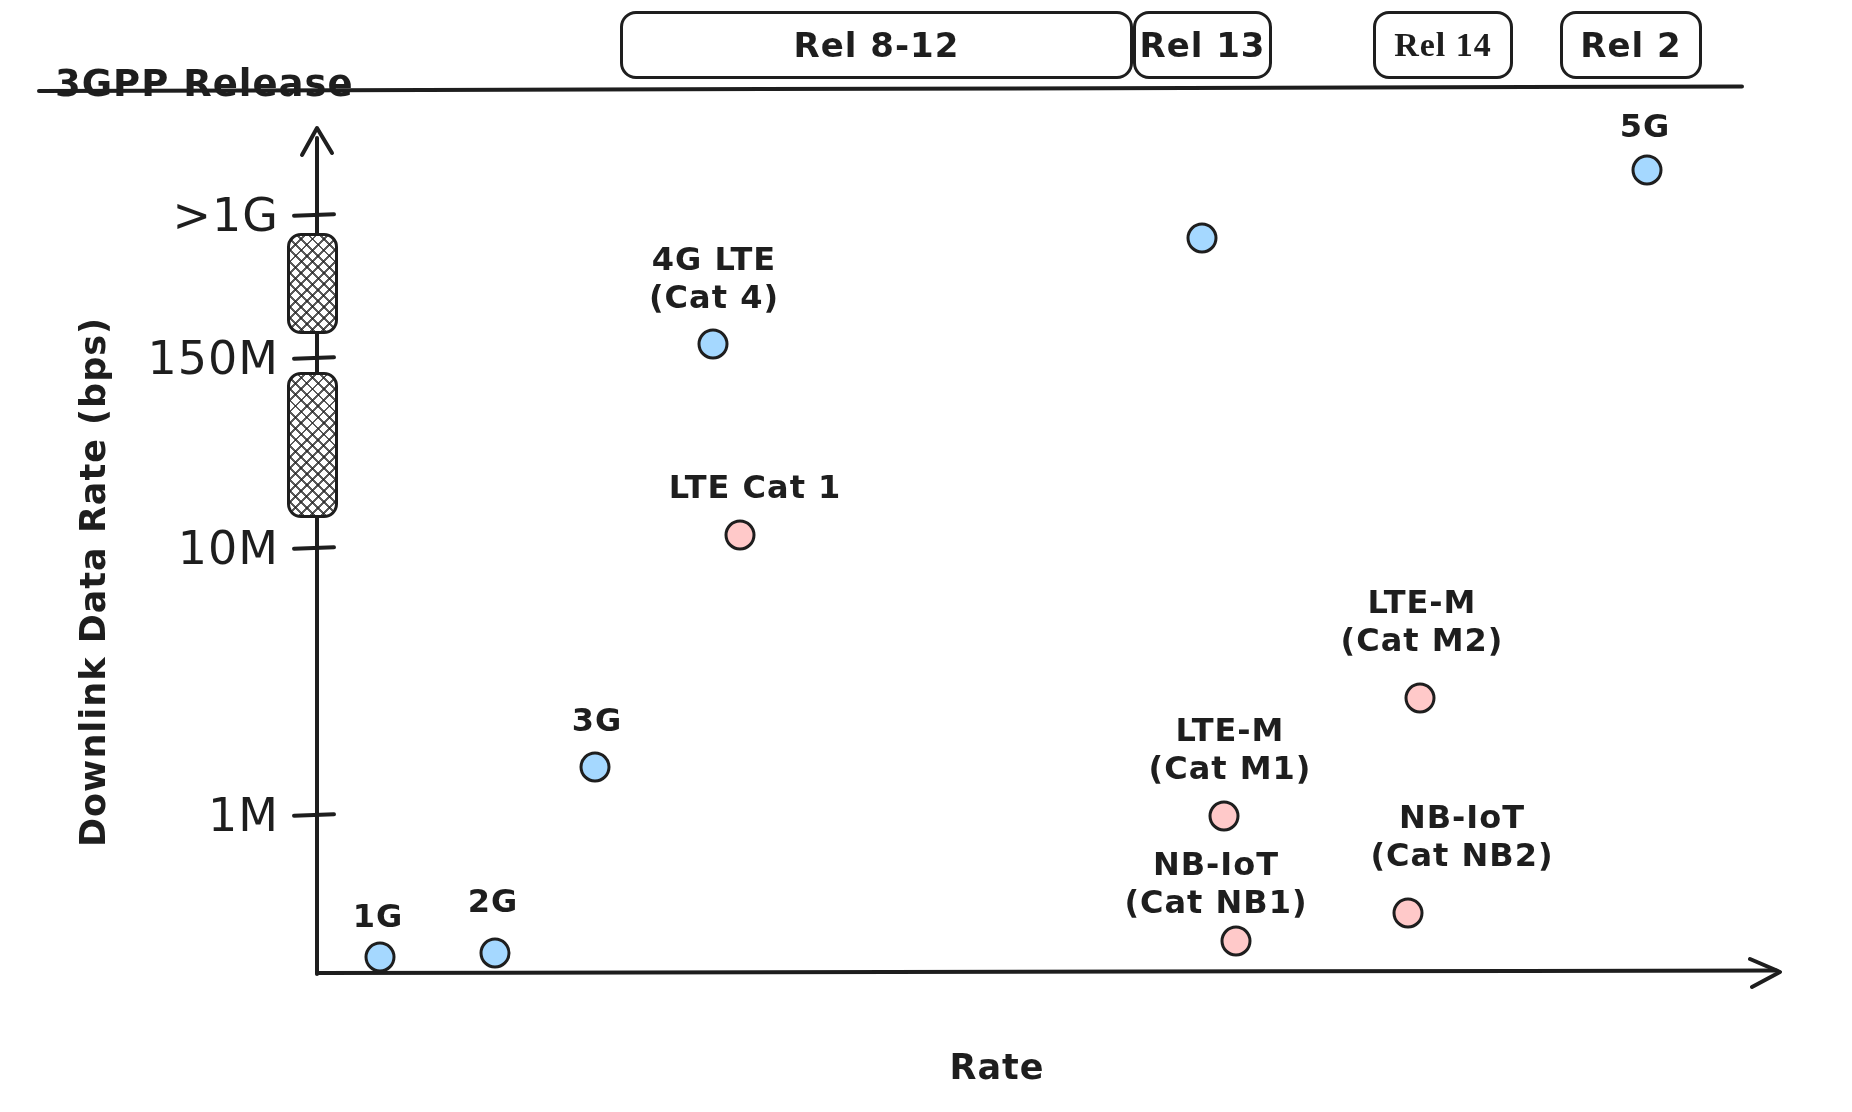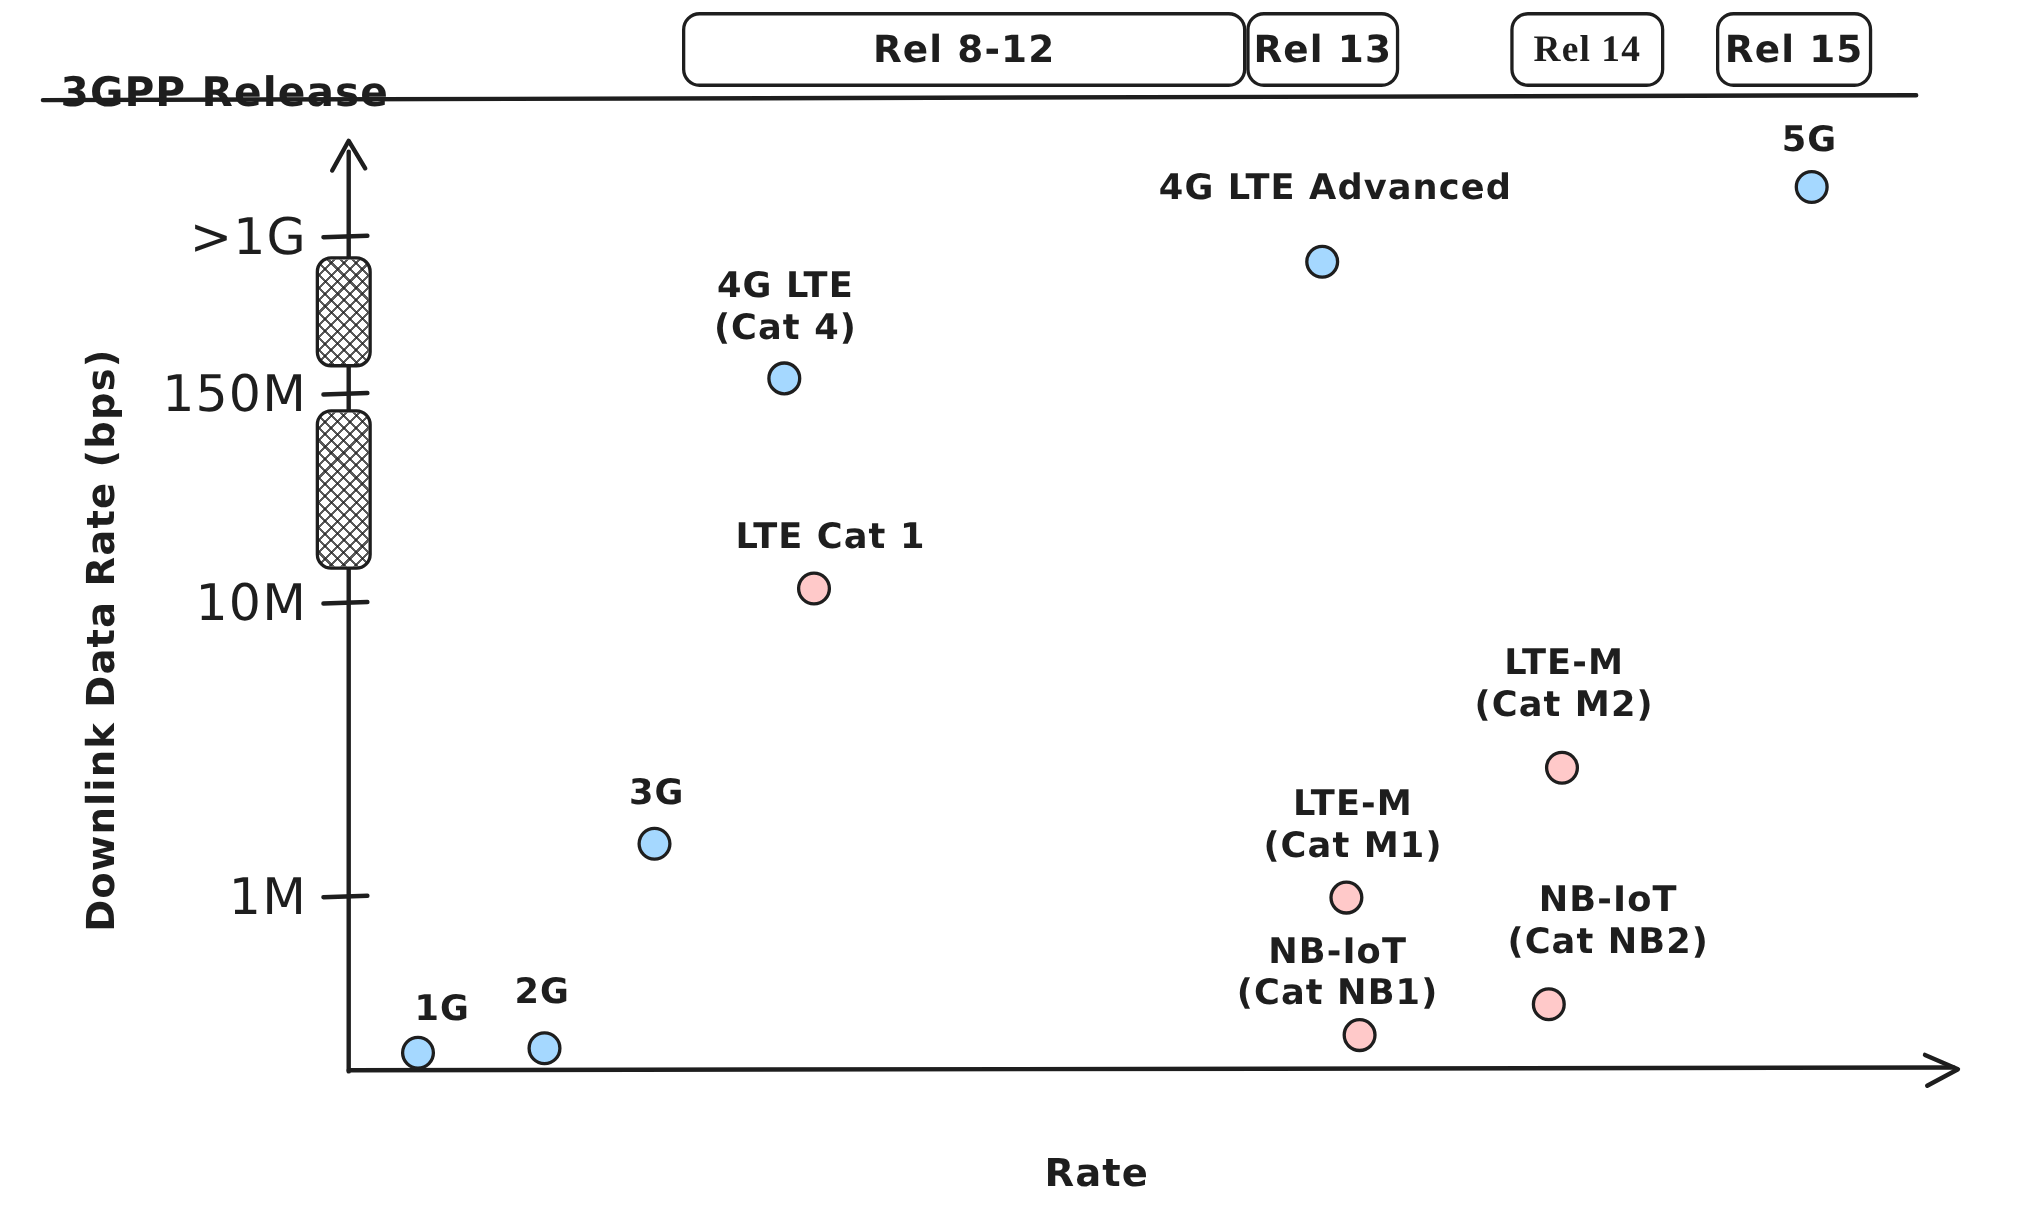--- a/index.html
+++ b/index.html
@@ -48,21 +48,21 @@
 </head>
 <body>
 
 <div id="stage">
 
   <div class="hd-title">3GPP Release</div>
   <div id="release-layer">
       <div class="release-box" style="left: 620px; width: 513px;">Rel 8-12</div>
       <div class="release-box" style="left: 1133px; width: 139px;">Rel 13</div>
       <div class="release-box" style="left: 1373px; width: 140px; font-family: Liberation Serif, serif;">Rel 14</div>
-      <div class="release-box" style="left: 1560px; width: 142px;">Rel 15</div>
+      <div class="release-box" style="left: 1560px; width: 142px;">Rel 2</div>
     </div>
   <div class="header-divider"></div>
 
   <div id="y-axis-line" class="axis-line"></div>
   <div id="x-axis-line" class="axis-line"></div>
 
   <svg class="arrowhead" style="left:299px;top:124px;" width="36" height="34" viewBox="0 0 36 34">
     <polyline points="3,31 18,4 33,29" fill="none" stroke="#1e1e1e" stroke-width="4" stroke-linecap="round" stroke-linejoin="round"></polyline>
   </svg>
   <svg class="arrowhead" style="left:1746px;top:955px;" width="38" height="36" viewBox="0 0 38 36">
@@ -78,39 +78,38 @@
       <div class="y-tick-label" style="top: 548px;">10M</div>
       <div class="y-tick" style="top: 813px;"></div>
       <div class="y-tick-label" style="top: 815px;">1M</div>
     </div>
 
   <div id="axis-break-upper" class="axis-break"></div>
   <div id="axis-break-lower" class="axis-break"></div>
 
   <div id="points-layer">
       <div class="pt" style="left: 380px; top: 957px; background: rgb(165, 216, 255);"></div>
-      <div class="pt-label" style="left: 378px; top: 916px; margin-left: 24px;">
+      <div class="pt-label" style="left: 378px; top: 916px;">
         <div>1G</div>
       </div>
       <div class="pt" style="left: 495px; top: 953px; background: rgb(165, 216, 255);"></div>
       <div class="pt-label" style="left: 493px; top: 901px;">
         <div>2G</div>
       </div>
       <div class="pt" style="left: 595px; top: 767px; background: rgb(165, 216, 255);"></div>
       <div class="pt-label" style="left: 597px; top: 720px;">
         <div>3G</div>
       </div>
       <div class="pt" style="left: 713px; top: 344px; background: rgb(165, 216, 255);"></div>
       <div class="pt-label" style="left: 714px; top: 278px;">
         <div>4G LTE</div>
         <div>(Cat 4)</div>
       </div>
       <div class="pt" style="left: 1202px; top: 238px; background: rgb(165, 216, 255);"></div>
       <div class="pt-label" style="left: 1214px; top: 170px;">
-        <div>4G LTE Advanced</div>
       </div>
       <div class="pt" style="left: 1647px; top: 170px; background: rgb(165, 216, 255);"></div>
       <div class="pt-label" style="left: 1645px; top: 126px;">
         <div>5G</div>
       </div>
       <div class="pt" style="left: 740px; top: 535px; background: rgb(255, 201, 201);"></div>
       <div class="pt-label" style="left: 755px; top: 487px; text-align: center;">
         <div>LTE Cat 1</div>
       </div>
       <div class="pt" style="left: 1224px; top: 816px; background: rgb(255, 201, 201);"></div>

